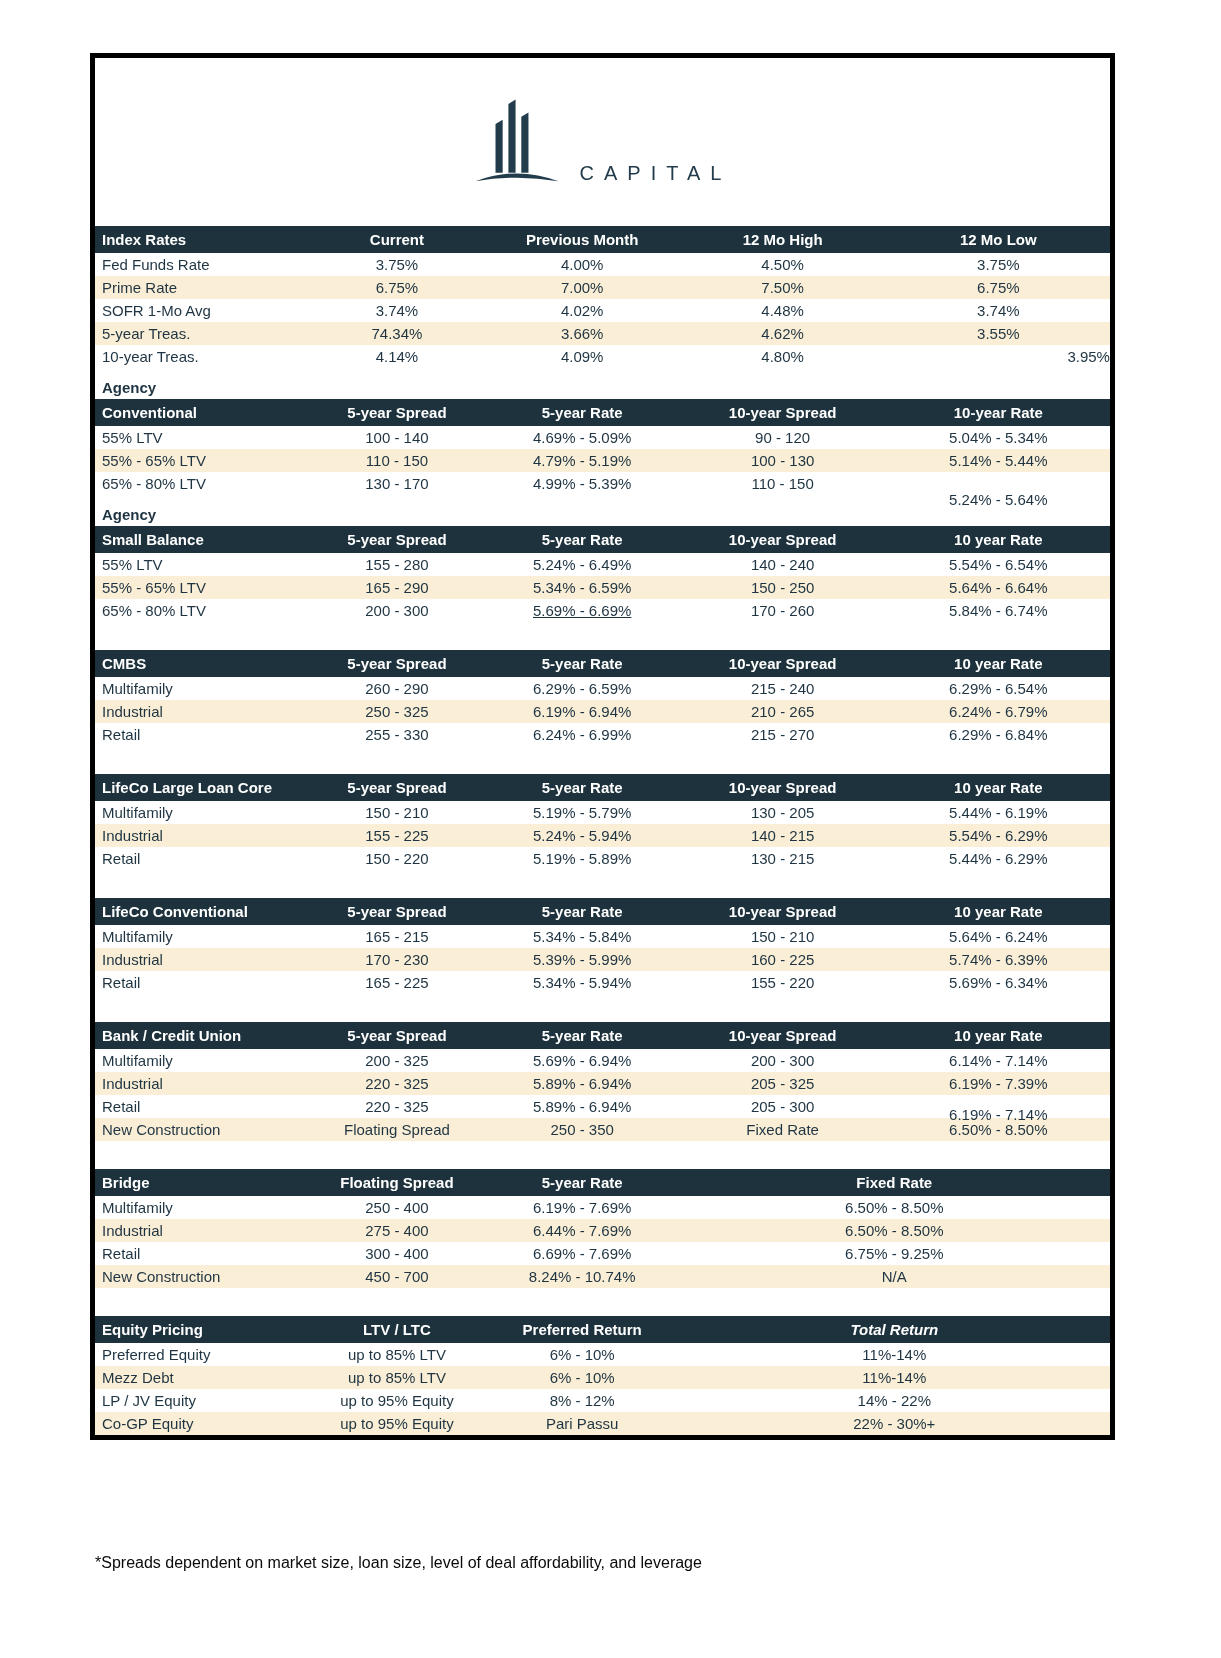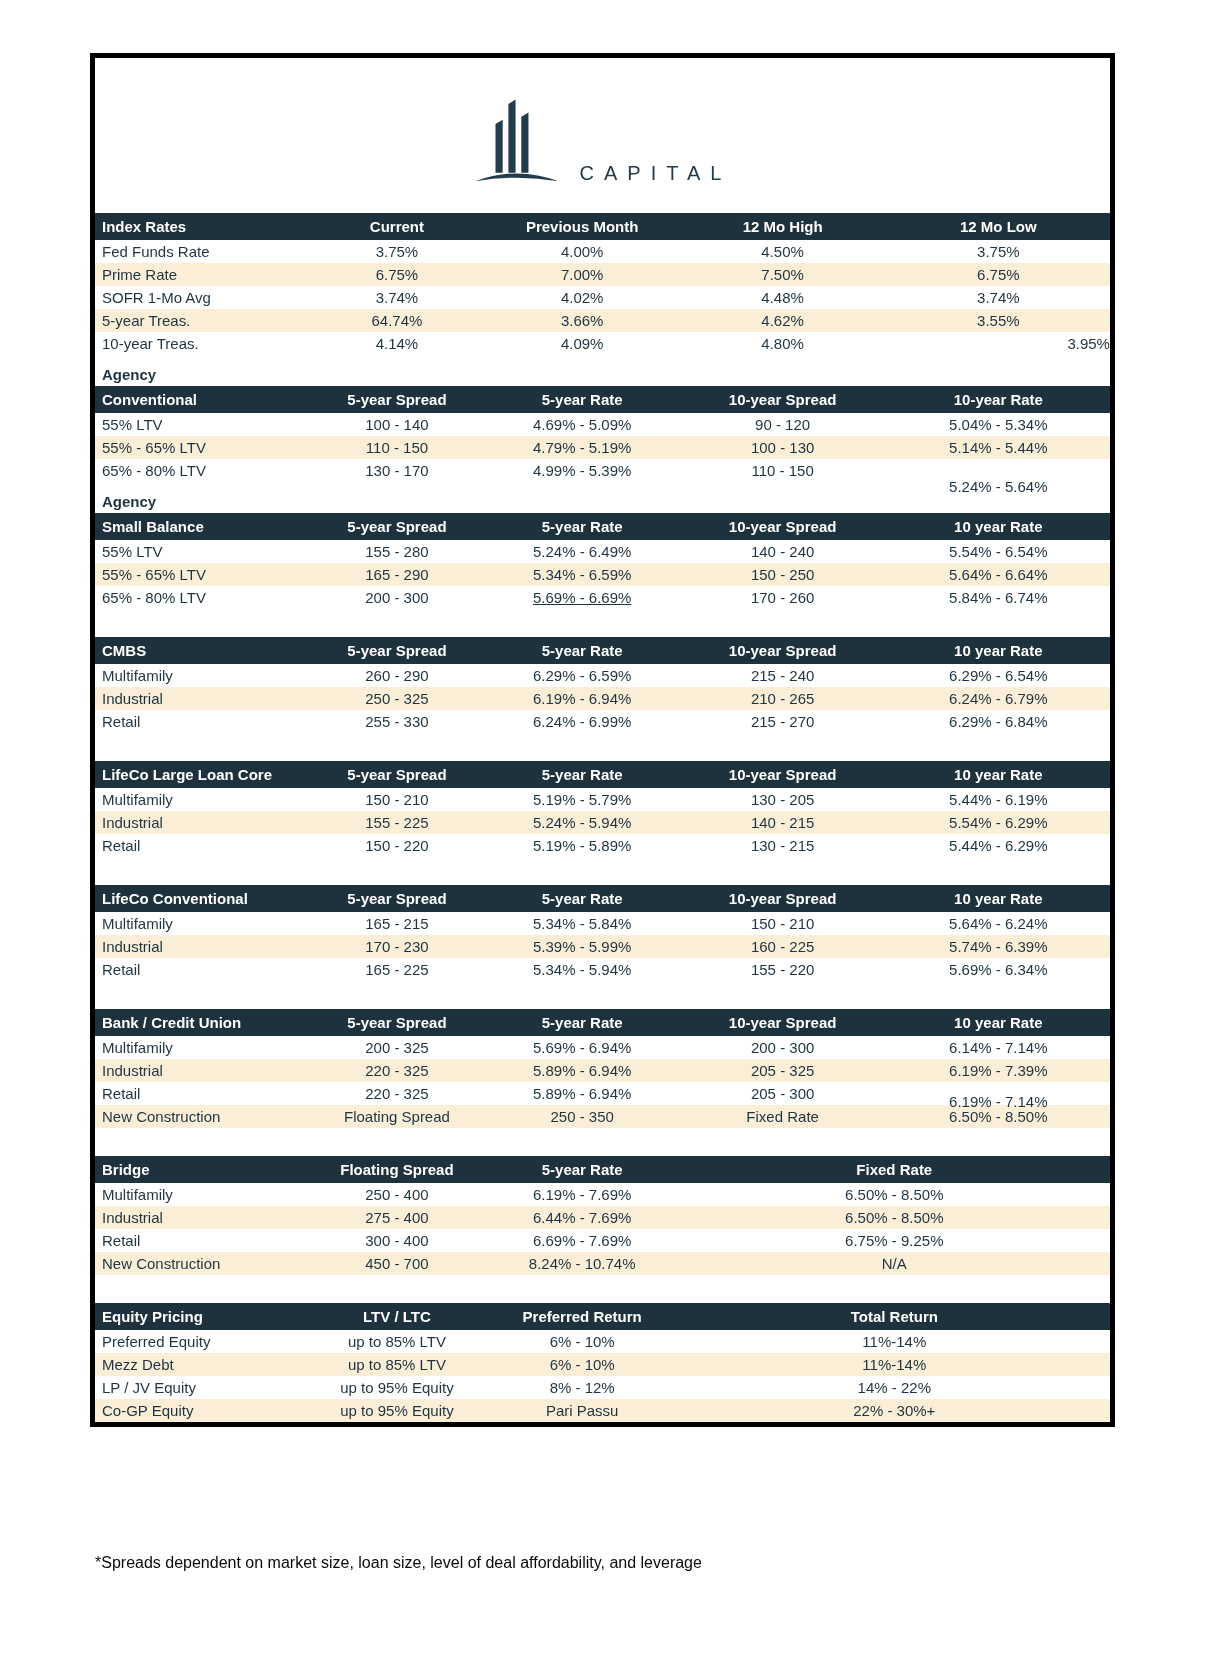--- a/index.html
+++ b/index.html
@@ -31,21 +31,21 @@
   }
   .reg { font-size:17px; font-weight:400; margin-top:2px; margin-left:2px; }
   .brand-sub {
     font-size:20px; font-weight:400; letter-spacing:10px; color:#233c4c;
     margin-top:4px; text-indent:10px;
   }
   
   .tables { display:block; }
   .section { margin-top:28px; }
   .section.has-label { margin-top:9px; }
-  .section:first-child { margin-top:7px; }
+  .section:first-child { margin-top:20px; }
   .section-label {
     font-weight:700; font-size:15px; color:#1f3442;
     padding:2px 0 3px 7px;
   }
   .row { display:flex; align-items:center; height:23px; font-size:15px; }
   .row.header-row {
     background:#1d323d; color:#ffffff; font-weight:700; height:27px;
   }
   .row.stripe { background:#faefd6; }
   .cell { overflow:hidden; white-space:nowrap; }
@@ -101,21 +101,21 @@
         </div>
         <div class="row">
           <div class="cell label" style="width: 21%;">SOFR 1-Mo Avg</div>
           <div class="cell center" style="width: 17.5%;">3.74%</div>
           <div class="cell center" style="width: 19%;">4.02%</div>
           <div class="cell center" style="width: 20.5%;">4.48%</div>
           <div class="cell center" style="width: 22%;">3.74%</div>
         </div>
         <div class="row stripe">
           <div class="cell label" style="width: 21%;">5-year Treas.</div>
-          <div class="cell center" style="width: 17.5%;">64.74%</div>
+          <div class="cell center" style="width: 17.5%;">74.34%</div>
           <div class="cell center" style="width: 19%;">3.66%</div>
           <div class="cell center" style="width: 20.5%;">4.62%</div>
           <div class="cell center" style="width: 22%;">3.55%</div>
         </div>
         <div class="row">
           <div class="cell label" style="width: 21%;">10-year Treas.</div>
           <div class="cell center" style="width: 17.5%;">4.14%</div>
           <div class="cell center" style="width: 19%;">4.09%</div>
           <div class="cell center" style="width: 20.5%;">4.80%</div>
           <div class="cell center" style="width: 22%; text-align: right;">3.95%</div>
@@ -340,21 +340,21 @@
           <div class="cell center" style="width: 17.5%;">450 - 700</div>
           <div class="cell center" style="width: 19%;">8.24% - 10.74%</div>
           <div class="cell center" style="width: 42.5%;">N/A</div>
         </div>
       </div>
       <div class="section">
         <div class="row header-row">
           <div class="cell label" style="width: 21%;">Equity Pricing</div>
           <div class="cell center" style="width: 17.5%;">LTV / LTC</div>
           <div class="cell center" style="width: 19%;">Preferred Return</div>
-          <div class="cell center" style="width: 42.5%;">Total Return</div>
+          <div class="cell center" style="width: 42.5%; font-style: italic;">Total Return</div>
         </div>
         <div class="row">
           <div class="cell label" style="width: 21%;">Preferred Equity</div>
           <div class="cell center" style="width: 17.5%;">up to 85% LTV</div>
           <div class="cell center" style="width: 19%;">6% - 10%</div>
           <div class="cell center" style="width: 42.5%;">11%-14%</div>
         </div>
         <div class="row stripe">
           <div class="cell label" style="width: 21%;">Mezz Debt</div>
           <div class="cell center" style="width: 17.5%;">up to 85% LTV</div>

